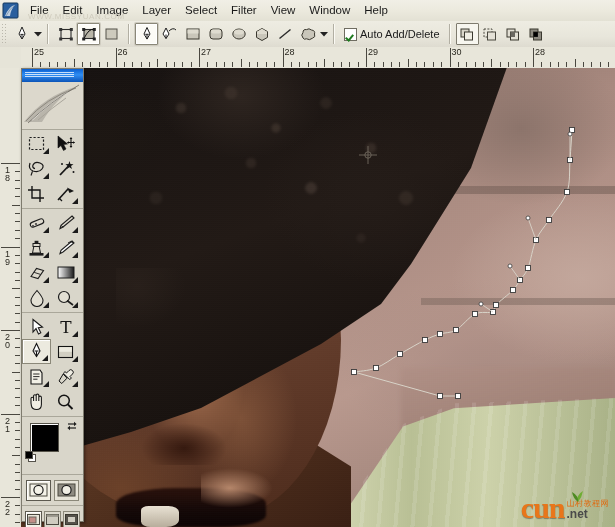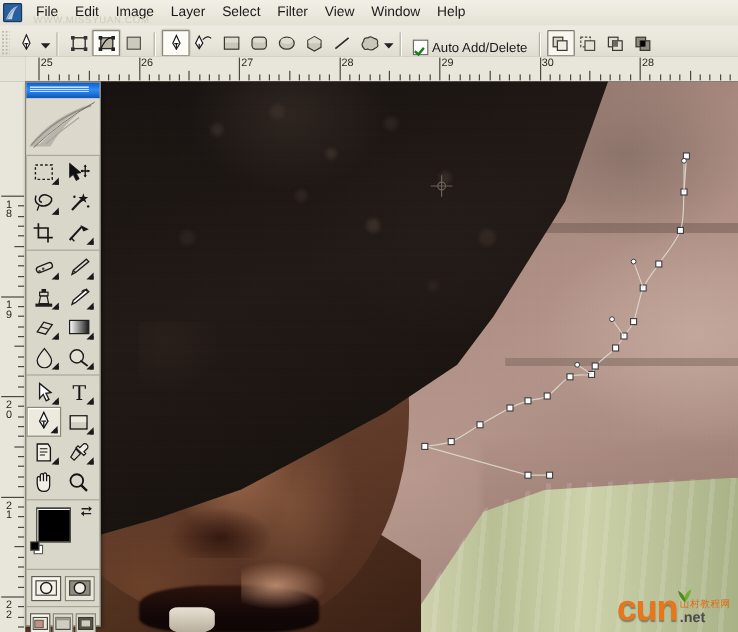--- a/index.html
+++ b/index.html
@@ -15,21 +15,21 @@
       display:flex;align-items:center;overflow:hidden;}
   #ps-logo{width:17px;height:17px;margin-left:2px;margin-right:4px;position:relative;flex:0 0 auto;}
   .menu-item{padding:2px 7px 3px 7px;font-size:11.5px;color:#1a1a1a;
       white-space:nowrap;line-height:13px;}
   #menu-wm{position:absolute;left:28px;top:12px;font-size:8px;color:#cfcbbd;
       letter-spacing:.6px;white-space:nowrap;}
 
   
   #optionsbar{position:absolute;left:0;top:21px;width:615px;height:26px;
       background:linear-gradient(to bottom,#eeecE2 0%,#e8e6db 60%,#dedbd0 100%);
-      border-bottom:1px solid #9a978c;display:flex;align-items:flex-end;}
+      border-bottom:1px solid #9a978c;display:flex;align-items:center;}
   .grip{width:7px;height:22px;margin:0 2px 0 1px;flex:0 0 auto;
       background-image:radial-gradient(#b5b2a6 40%,transparent 41%);
       background-size:3px 3px;opacity:.9;}
   .opt-sep{width:1px;height:20px;background:#b2afa3;border-right:1px solid #fbfaf4;
       margin:0 5px;flex:0 0 auto;}
   .ob{width:21px;height:20px;display:flex;align-items:center;justify-content:center;
       flex:0 0 auto;border:1px solid transparent;border-radius:1px;}
   .ob.sel{border:1px solid #8a8778;background:#fcfbf6;
       box-shadow:inset 0 0 0 1px #ffffff, 0 0 0 1px #cfccc0;}
   .ob.sunk{border:1px solid #7e7b6e;background:#f7f6ef;}
@@ -100,21 +100,21 @@
   .scrbtn.on{border:1px solid #5d5a50;background:#f3f1e7;box-shadow:inset 1px 1px 0 #fff;}
 
   
   #path-layer{position:absolute;inset:0;pointer-events:none;}
 
   
   #wm{position:absolute;right:6px;bottom:4px;display:flex;align-items:flex-end;
       line-height:1;}
   #wm .shan{font-family:"DejaVu Sans",sans-serif;font-weight:bold;font-size:30px;
       color:#5c9a2e;letter-spacing:-1px;text-shadow:0 1px 1px rgba(0,0,0,.35);}
-  #wm .cun{font-family:Liberation Sans, sans-serif;font-weight:bold;font-size:30px;
+  #wm .cun{font-family:Liberation Serif, serif;font-weight:bold;font-size:30px;
       color:#e8761a;letter-spacing:-1px;text-shadow:0 1px 1px rgba(0,0,0,.35);}
   #wm .cn{display:flex;flex-direction:column;margin-left:2px;margin-bottom:3px;}
   #wm .cn-top{font-size:8px;color:#e06a10;letter-spacing:.5px;}
   #wm .cn-bot{font-size:12px;color:#4a4a4a;font-weight:bold;}
   #wm-leaf{position:absolute;left:46px;top:-5px;width:22px;height:16px;}
 </style>
 </head>
 <body>
 
 <div id="app">

